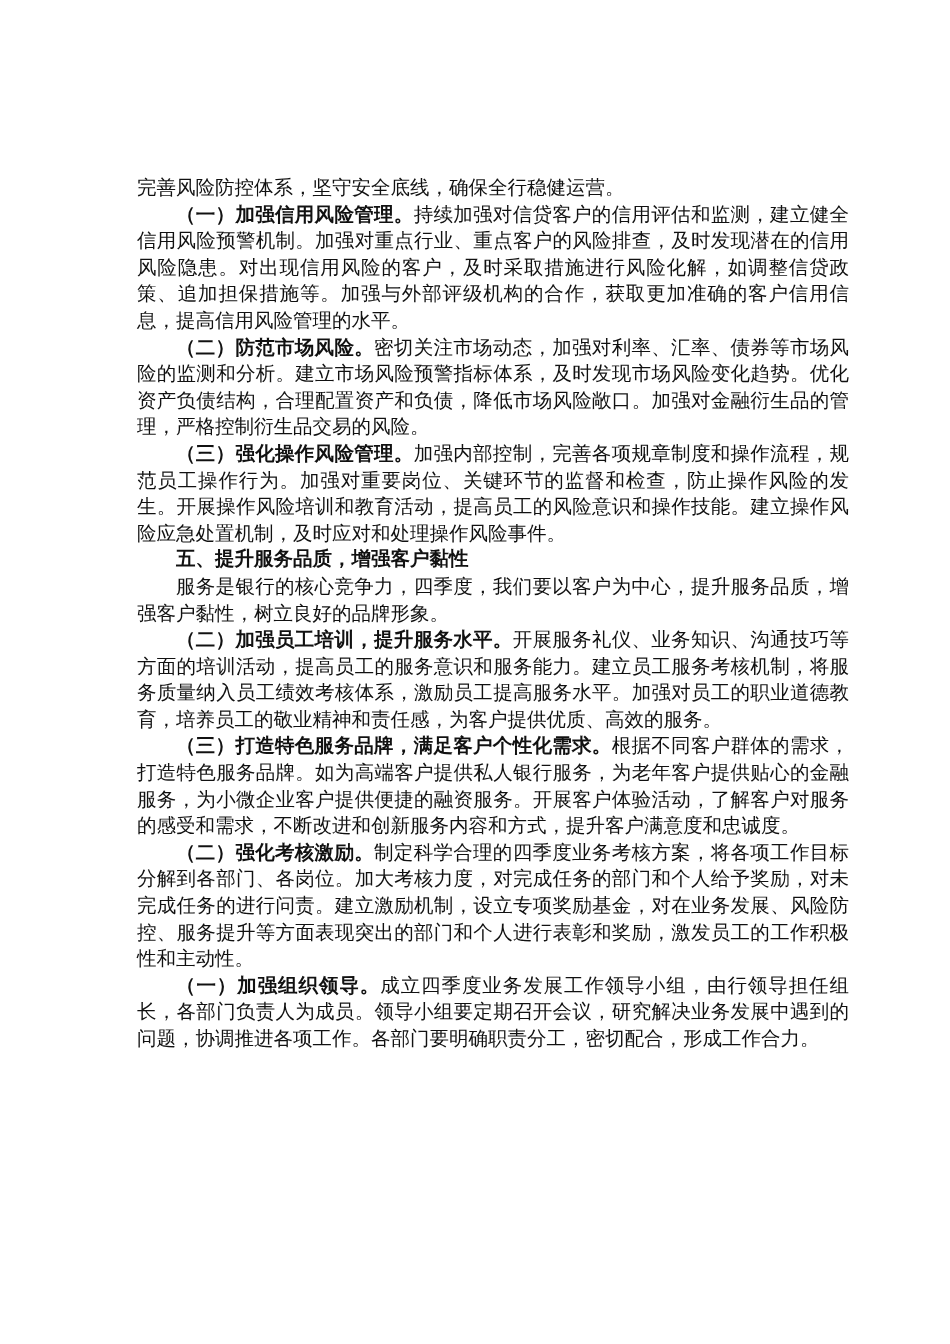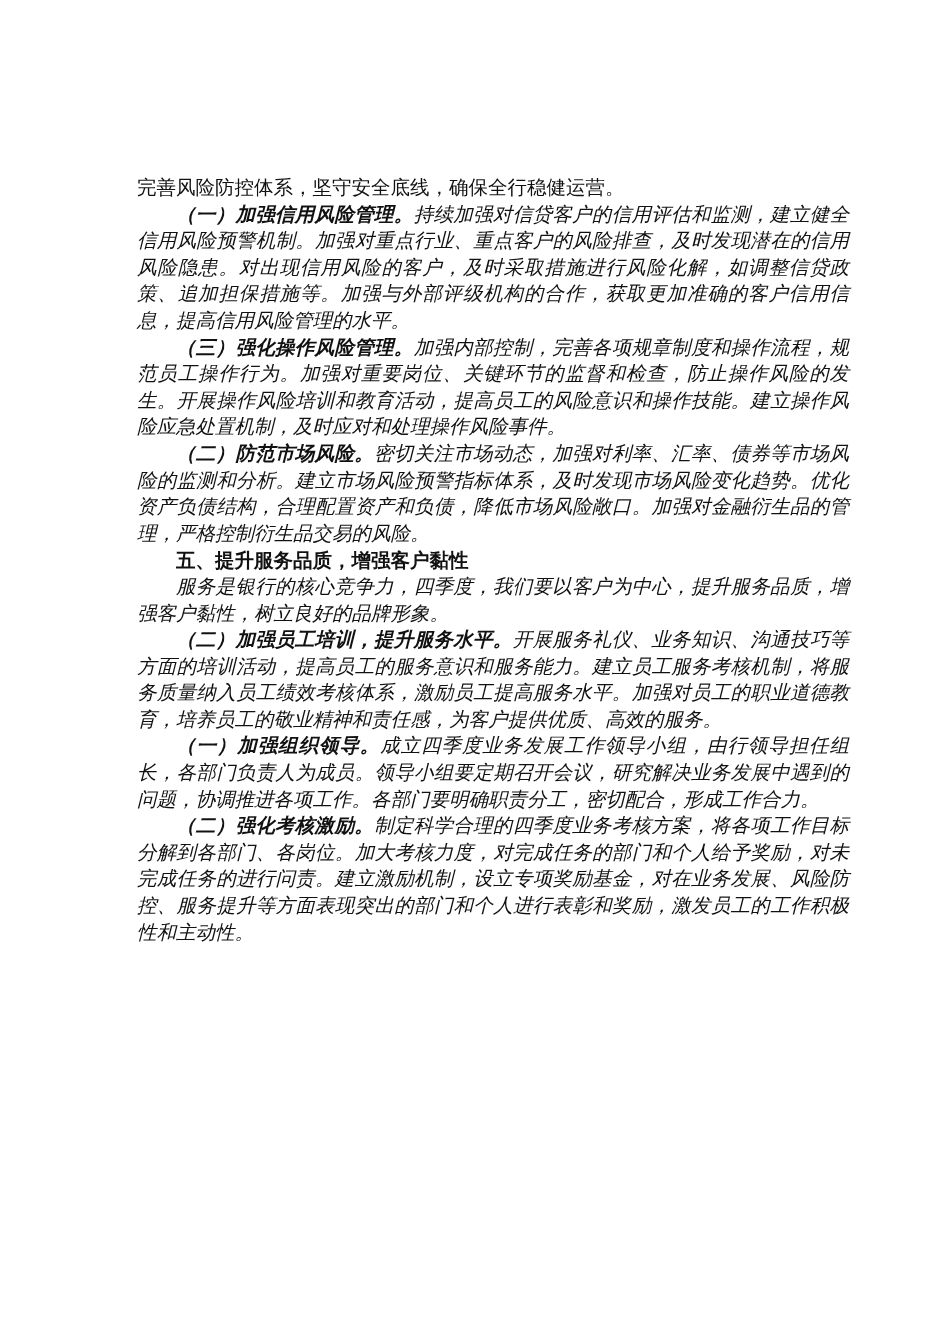--- a/index.html
+++ b/index.html
@@ -11,42 +11,43 @@
     width: 712px;
     font-family: "DejaVu Serif", "Liberation Serif", serif;
     font-size: 19.5px;
     line-height: 26.6px;
     color: #111111;
     text-align: justify;
     text-justify: inter-character;
     margin-left: 12px;
   }
   .page p { margin: 0; }
-  .indent { text-indent: 2em; font-style: italic; }
-  .heading { text-indent: 2em; font-weight: bold; font-family: Liberation Sans, sans-serif; }
+  .indent { text-indent: 2em; }
+  .heading { text-indent: 2em; font-weight: bold; font-family: Liberation Mono, monospace; }
   b { font-weight: bold; font-family: "DejaVu Sans", "Liberation Sans", sans-serif; }
 </style>
 </head>
 <body>
 
 <div class="page">
   <p><span>完善风险防控体系，坚守安全底线，确保全行稳健运营。</span></p>
 
   <p class="indent"><b>（一）加强信用风险管理。</b><span>持续加强对信贷客户的信用评估和监测，建立健全信用风险预警机制。加强对重点行业、重点客户的风险排查，及时发现潜在的信用风险隐患。对出现信用风险的客户，及时采取措施进行风险化解，如调整信贷政策、追加担保措施等。加强与外部评级机构的合作，获取更加准确的客户信用信息，提高信用风险管理的水平。</span></p>
 
+  <p class="indent"><b>（二）防范市场风险。</b><span>密切关注市场动态，加强对利率、汇率、债券等市场风险的监测和分析。建立市场风险预警指标体系，及时发现市场风险变化趋势。优化资产负债结构，合理配置资产和负债，降低市场风险敞口。加强对金融衍生品的管理，严格控制衍生品交易的风险。</span></p>
+
   <p class="indent"><b>（三）强化操作风险管理。</b><span>加强内部控制，完善各项规章制度和操作流程，规范员工操作行为。加强对重要岗位、关键环节的监督和检查，防止操作风险的发生。开展操作风险培训和教育活动，提高员工的风险意识和操作技能。建立操作风险应急处置机制，及时应对和处理操作风险事件。</span></p>
-
-  <p class="indent"><b>（二）防范市场风险。</b><span>密切关注市场动态，加强对利率、汇率、债券等市场风险的监测和分析。建立市场风险预警指标体系，及时发现市场风险变化趋势。优化资产负债结构，合理配置资产和负债，降低市场风险敞口。加强对金融衍生品的管理，严格控制衍生品交易的风险。</span></p>
 
   <p class="heading">五、提升服务品质，增强客户黏性</p>
 
   <p class="indent"><span>服务是银行的核心竞争力，四季度，我们要以客户为中心，提升服务品质，增强客户黏性，树立良好的品牌形象。</span></p>
 
 
   <p class="indent"><b>（二）加强员工培训，提升服务水平。</b><span>开展服务礼仪、业务知识、沟通技巧等方面的培训活动，提高员工的服务意识和服务能力。建立员工服务考核机制，将服务质量纳入员工绩效考核体系，激励员工提高服务水平。加强对员工的职业道德教育，培养员工的敬业精神和责任感，为客户提供优质、高效的服务。</span></p>
 
+  <p class="indent"><b>（三）打造特色服务品牌，满足客户个性化需求。</b><span>根据不同客户群体的需求，打造特色服务品牌。如为高端客户提供私人银行服务，为老年客户提供贴心的金融服务，为小微企业客户提供便捷的融资服务。开展客户体验活动，了解客户对服务的感受和需求，不断改进和创新服务内容和方式，提升客户满意度和忠诚度。</span></p>
 
 
 
+  <p class="indent"><b>（二）强化考核激励。</b><span>制定科学合理的四季度业务考核方案，将各项工作目标分解到各部门、各岗位。加大考核力度，对完成任务的部门和个人给予奖励，对未完成任务的进行问责。建立激励机制，设立专项奖励基金，对在业务发展、风险防控、服务提升等方面表现突出的部门和个人进行表彰和奖励，激发员工的工作积极性和主动性。</span></p>
+
   <p class="indent"><b>（一）加强组织领导。</b><span>成立四季度业务发展工作领导小组，由行领导担任组长，各部门负责人为成员。领导小组要定期召开会议，研究解决业务发展中遇到的问题，协调推进各项工作。各部门要明确职责分工，密切配合，形成工作合力。</span></p>
-
-  <p class="indent"><b>（二）强化考核激励。</b><span>制定科学合理的四季度业务考核方案，将各项工作目标分解到各部门、各岗位。加大考核力度，对完成任务的部门和个人给予奖励，对未完成任务的进行问责。建立激励机制，设立专项奖励基金，对在业务发展、风险防控、服务提升等方面表现突出的部门和个人进行表彰和奖励，激发员工的工作积极性和主动性。</span></p>
 </div>
 
 </body></html>

